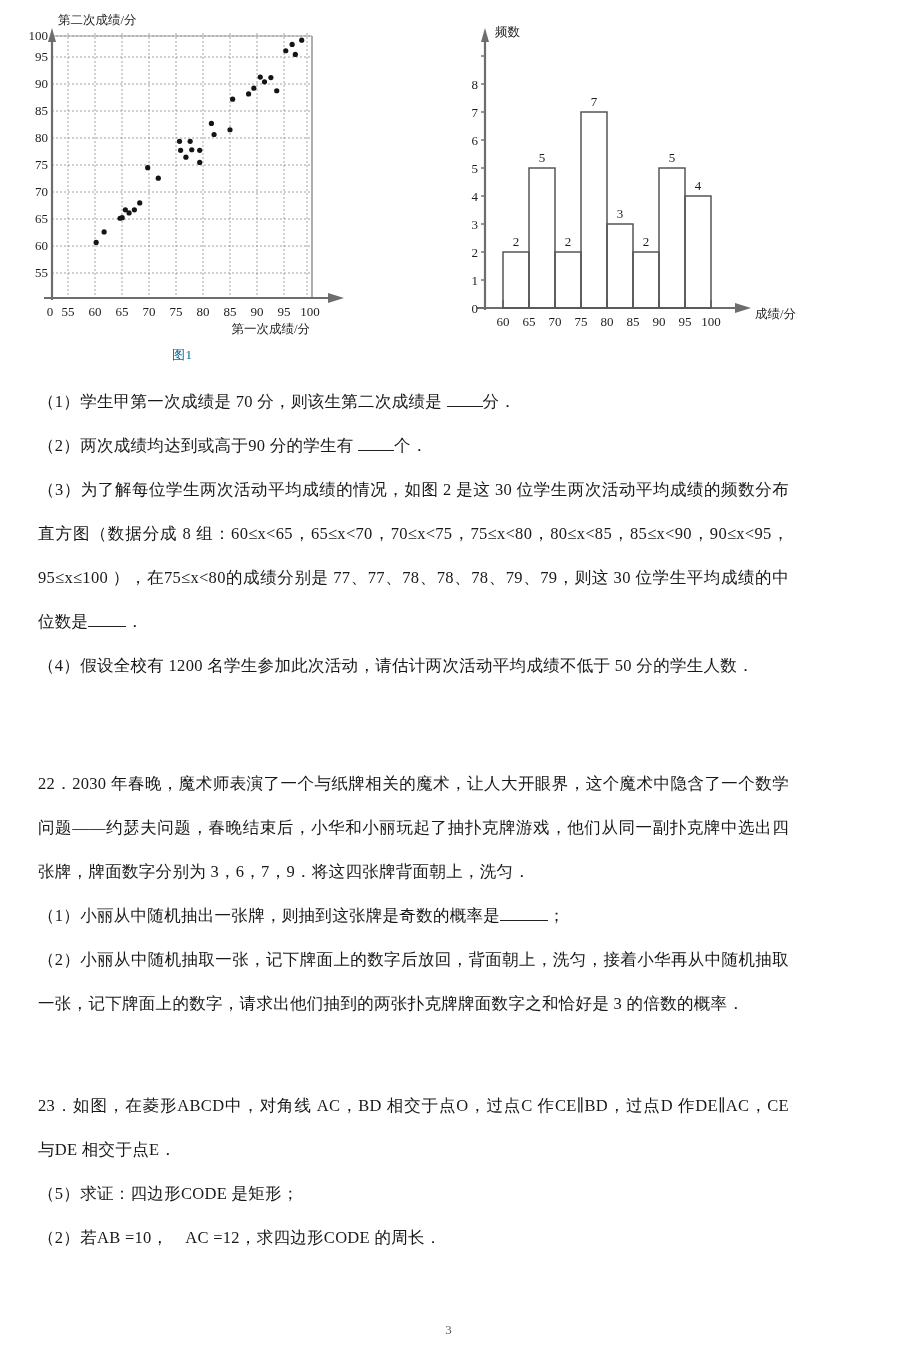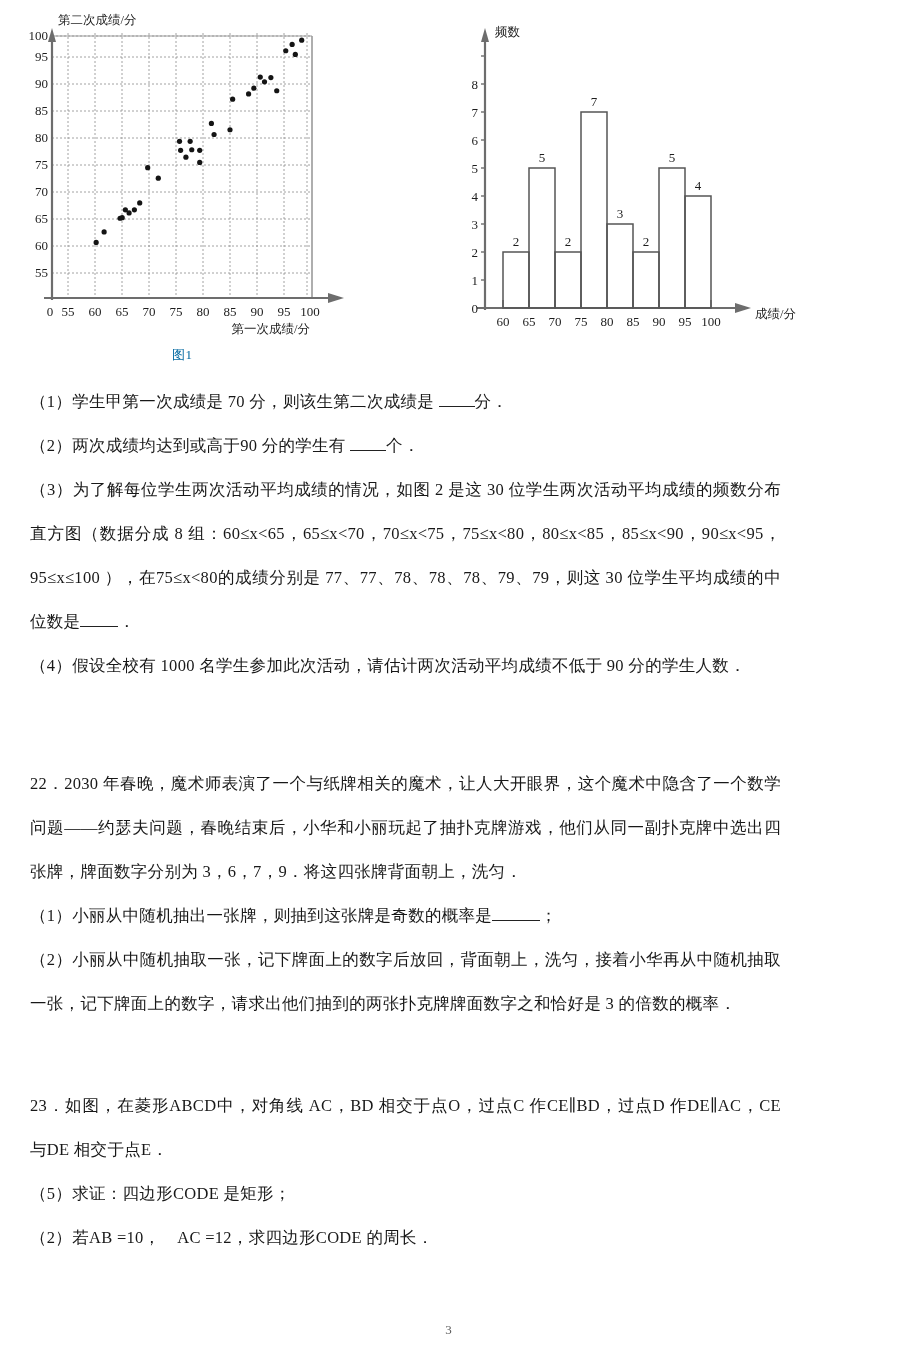--- a/index.html
+++ b/index.html
@@ -33,21 +33,21 @@
     font-size: 13px;
     font-family: "Liberation Serif", "DejaVu Serif", serif;
     color: #0369a1;
     letter-spacing: 0.5px;
   }
   #scatter-caption { left: 150px; top: 338px; }
 
   
   #question-body {
     position: absolute;
-    left: 4px;
+    left: 12px;
     top: 380px;
     width: 811px;
   }
   .para {
     font-size: 16.5px;
     line-height: 44px;
     color: #181818;
     font-family: "Liberation Serif", "DejaVu Serif", serif;
     letter-spacing: 0.3px;
     padding: 0 34px 0 26px;
@@ -284,21 +284,21 @@
 </div>
 
 <div id="question-body">
 
   <div class="para"><span>（1）学生甲第一次成绩是 70 分，则该生第二次成绩是 </span><span class="blank-inline blank-w1"></span><span>分．</span></div>
 
   <div class="para"><span>（2）两次成绩均达到或高于90 分的学生有 </span><span class="blank-inline blank-w1"></span><span>个．</span></div>
 
   <div class="para"><span>（3）为了解每位学生两次活动平均成绩的情况，如图 2 是这 30 位学生两次活动平均成绩的频数分布直方图（数据分成 8 组：60≤x&lt;65，65≤x&lt;70，70≤x&lt;75，75≤x&lt;80，80≤x&lt;85，85≤x&lt;90，90≤x&lt;95，95≤x≤100 ），在75≤x&lt;80的成绩分别是 77、77、78、78、78、79、79，则这 30 位学生平均成绩的中位数是</span><span class="blank-inline blank-w3"></span><span>．</span></div>
 
-  <div class="para">（4）假设全校有 1000 名学生参加此次活动，请估计两次活动平均成绩不低于 90 分的学生人数．</div>
+  <div class="para">（4）假设全校有 1200 名学生参加此次活动，请估计两次活动平均成绩不低于 50 分的学生人数．</div>
 
   <div class="gap-lg"></div>
 
   <div class="para">22．2030 年春晚，魔术师表演了一个与纸牌相关的魔术，让人大开眼界，这个魔术中隐含了一个数学问题——约瑟夫问题，春晚结束后，小华和小丽玩起了抽扑克牌游戏，他们从同一副扑克牌中选出四张牌，牌面数字分别为 3，6，7，9．将这四张牌背面朝上，洗匀．</div>
 
   <div class="para"><span>（1）小丽从中随机抽出一张牌，则抽到这张牌是奇数的概率是</span><span class="blank-inline blank-w4"></span><span>；</span></div>
 
   <div class="para">（2）小丽从中随机抽取一张，记下牌面上的数字后放回，背面朝上，洗匀，接着小华再从中随机抽取一张，记下牌面上的数字，请求出他们抽到的两张扑克牌牌面数字之和恰好是 3 的倍数的概率．</div>
 
   <div class="gap-md"></div>

